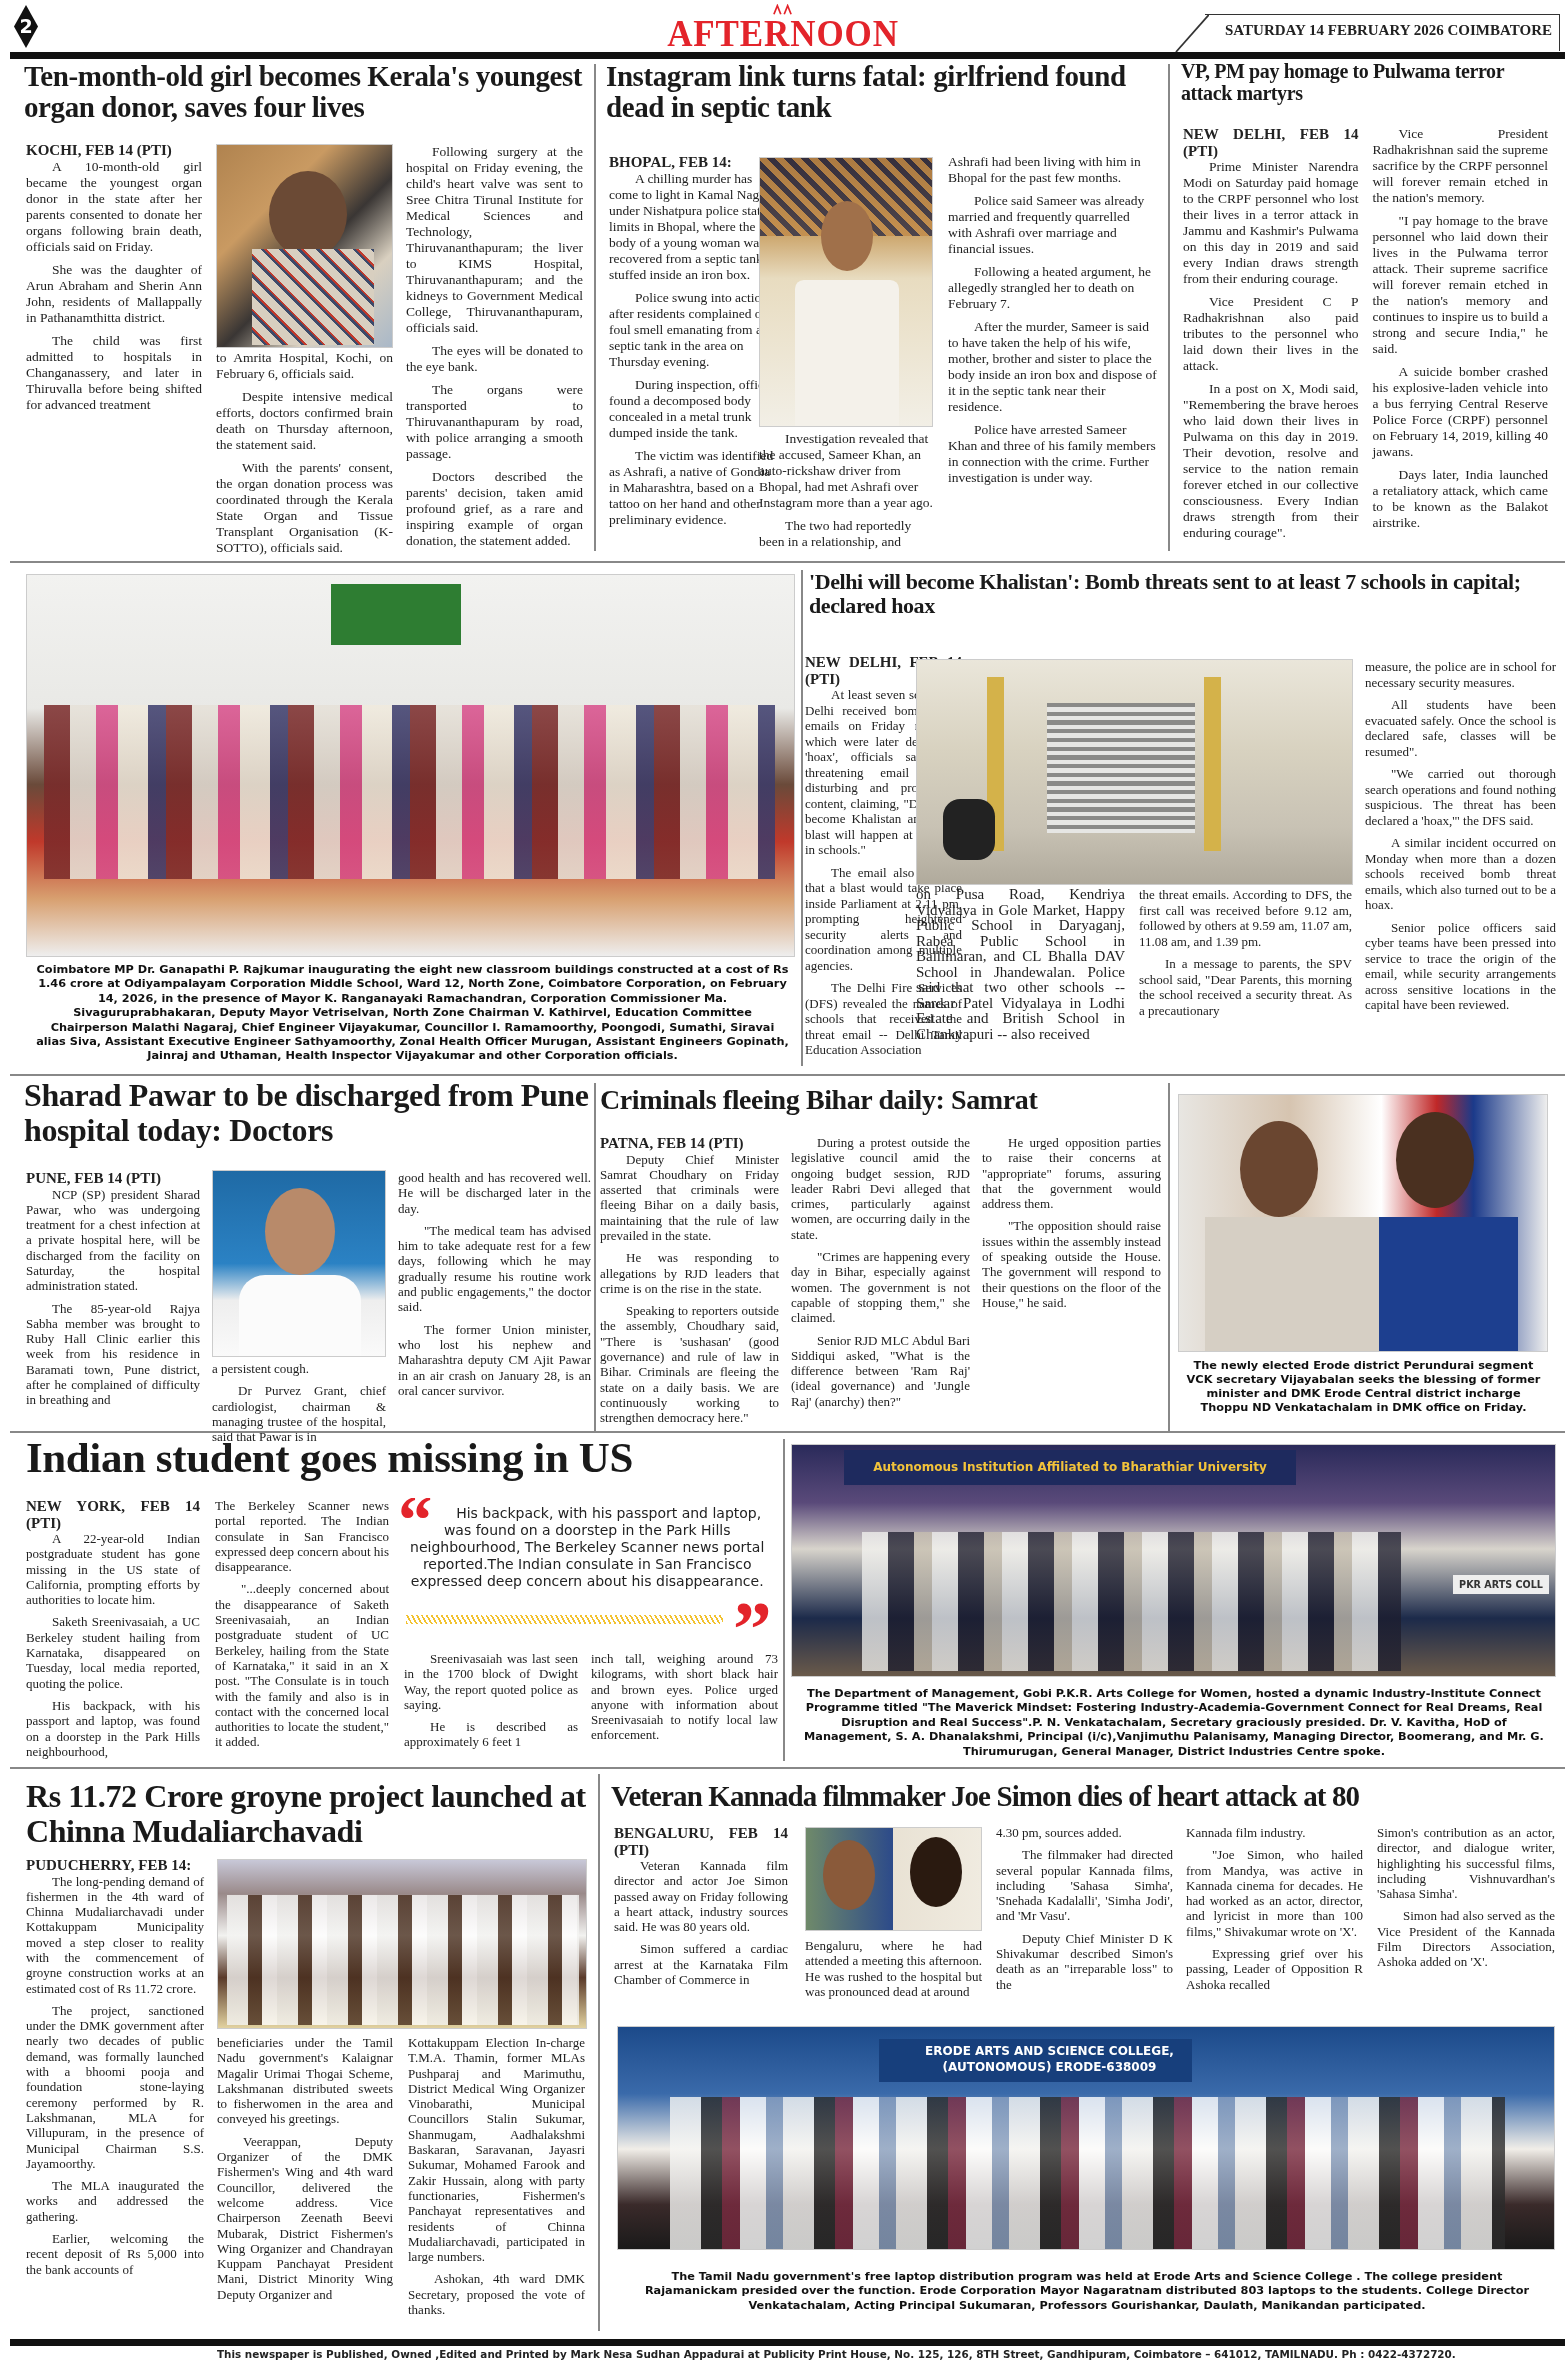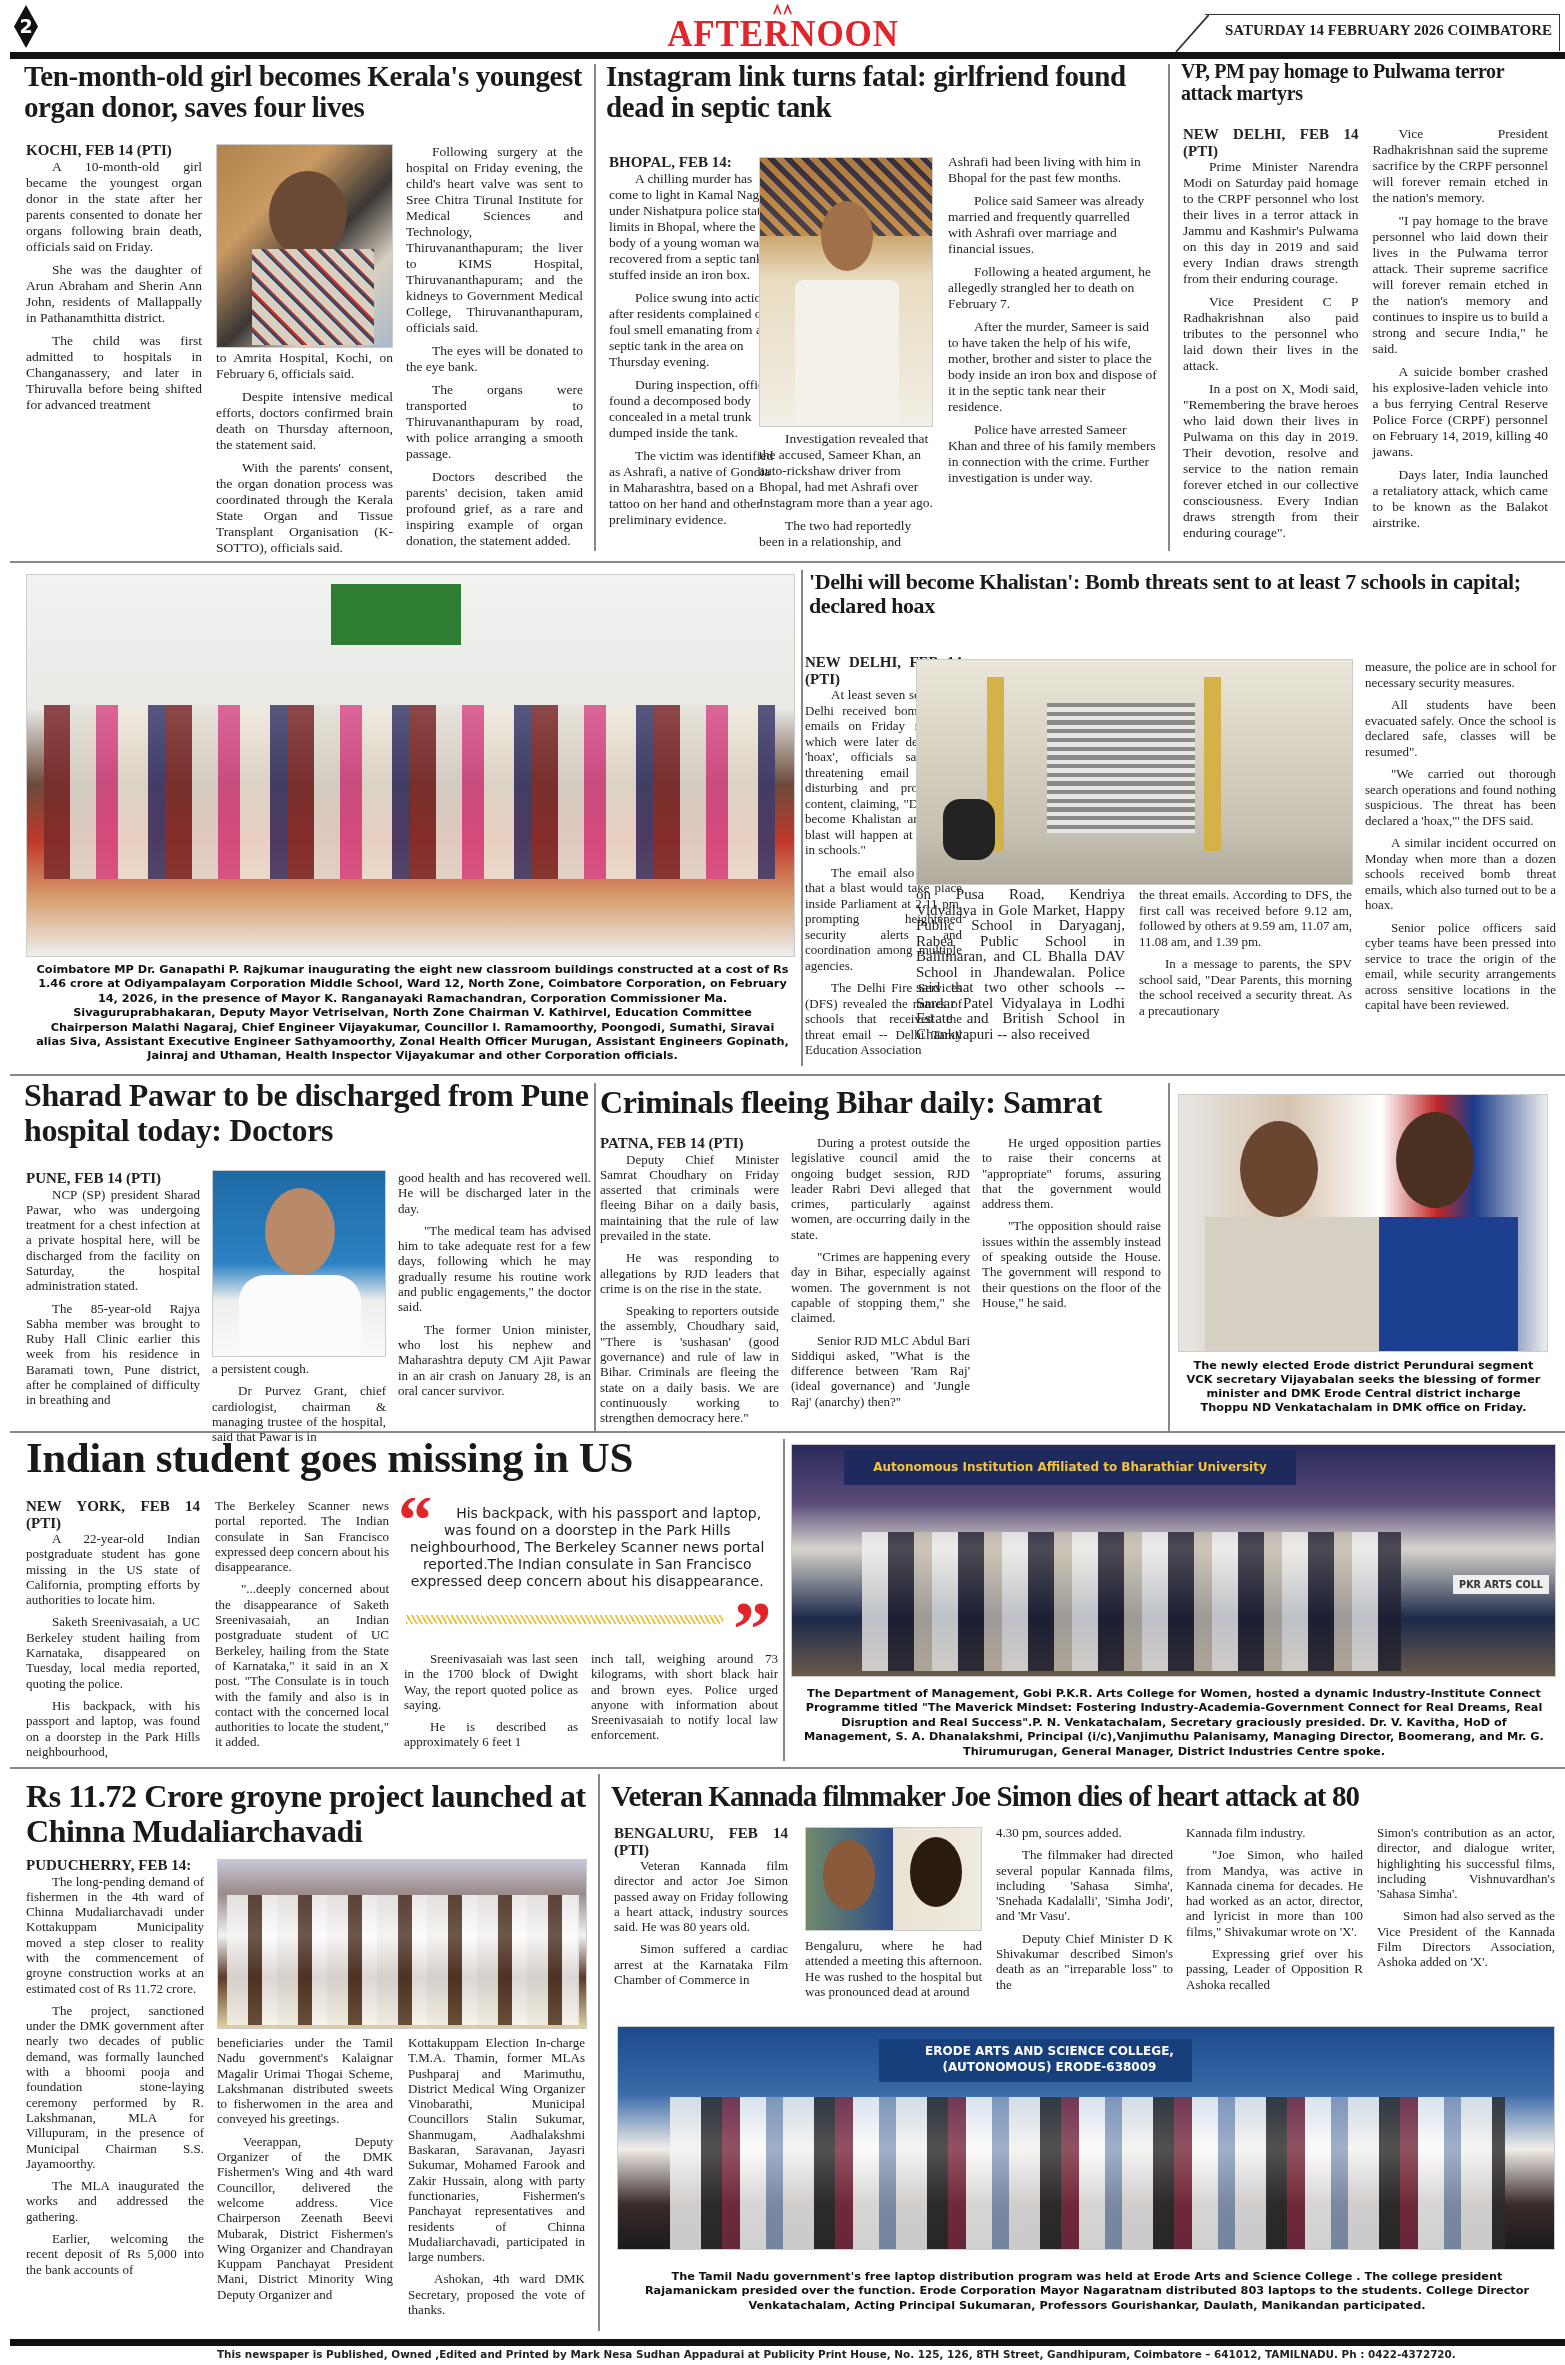--- a/index.html
+++ b/index.html
@@ -162,21 +162,21 @@
   <p style="text-indent:0">a persistent cough.</p>
   <p>Dr Purvez Grant, chief cardiologist, chairman &amp; managing trustee of the hospital, said that Pawar is in</p>
 </div>
 <div class="abs body" style="left:398px;top:1170px;width:193px;font-size:13px;line-height:15.3px;">
   <p style="text-indent:0">good health and has recovered well. He will be discharged later in the day.</p>
   <p>"The medical team has advised him to take adequate rest for a few days, following which he may gradually resume his routine work and public engagements," the doctor said.</p>
   <p>The former Union minister, who lost his nephew and Maharashtra deputy CM Ajit Pawar in an air crash on January 28, is an oral cancer survivor.</p>
 </div>
 <div class="vrule" style="left:594px;top:1083px;height:348px;"></div>
 
-<div class="abs hl" style="left:600px;top:1085px;width:565px;font-size:32px;">Criminals fleeing Bihar daily: Samrat</div>
+<div class="abs hl" style="left:600px;top:1085px;width:565px;font-size:28px;">Criminals fleeing Bihar daily: Samrat</div>
 <div class="colset body" style="left:600px;top:1135px;width:561px;font-size:13px;line-height:15.3px;gap:12px;">
   <div>
     <p class="dl">PATNA, FEB 14 (PTI)</p>
     <p>Deputy Chief Minister Samrat Choudhary on Friday asserted that criminals were fleeing Bihar on a daily basis, maintaining that the rule of law prevailed in the state.</p>
     <p>He was responding to allegations by RJD leaders that crime is on the rise in the state.</p>
     <p>Speaking to reporters outside the assembly, Choudhary said, "There is 'sushasan' (good governance) and rule of law in Bihar. Criminals are fleeing the state on a daily basis. We are continuously working to strengthen democracy here."</p>
   </div>
   <div>
     <p>During a protest outside the legislative council amid the ongoing budget session, RJD leader Rabri Devi alleged that crimes, particularly against women, are occurring daily in the state.</p>
     <p>"Crimes are happening every day in Bihar, especially against women. The government is not capable of stopping them," she claimed.</p>

